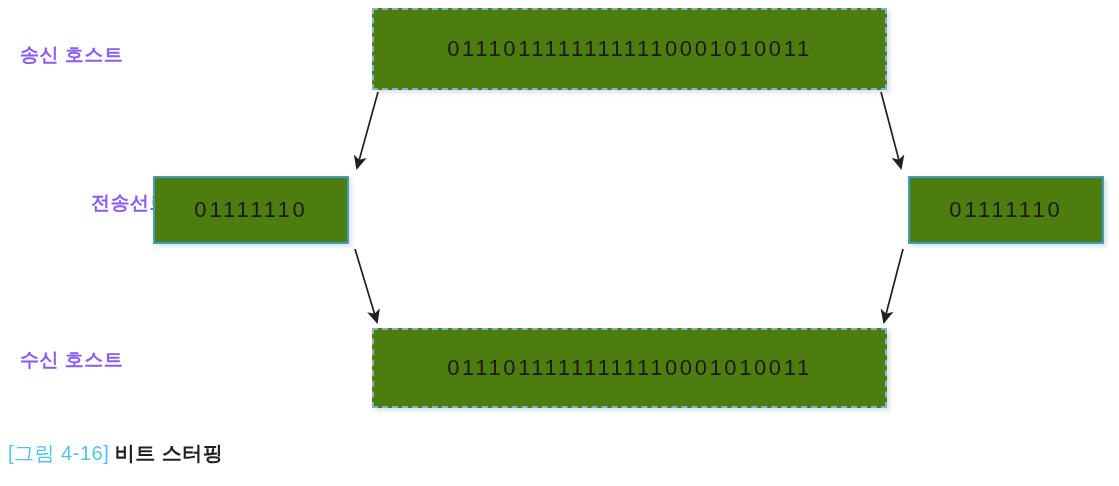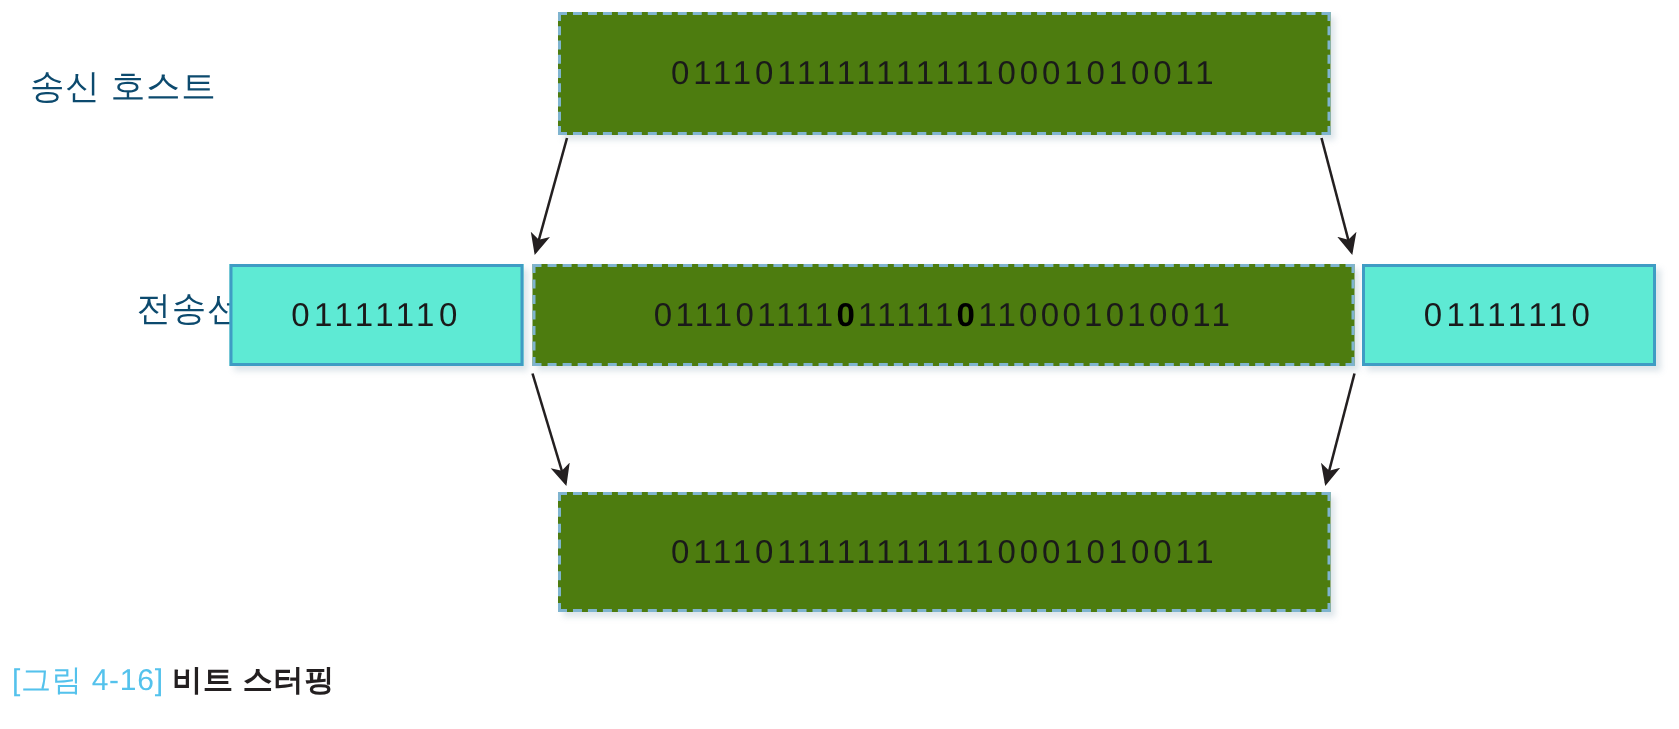--- a/index.html
+++ b/index.html
@@ -18,24 +18,25 @@
   .stage {
     position: absolute;
     left: 0; top: 0;
     width: 1119px;
     height: 486px;
   }
 
   
   .row-label {
     position: absolute;
-    font-size: 23px;
-    color: #0c4a6e;
+    font-size: 19px;
+    color: #8b5cf6;
     letter-spacing: 0.5px;
     white-space: nowrap;
+    font-weight: bold;
   }
   #label-send   { left: 20px;  top: 42px; }
   #label-line   { left: 54px;  top: 190px; margin-left: 37px; }
   #label-recv   { left: 20px;  top: 347px; }
 
   
   .frame-box {
     position: absolute;
     background: #4d7c0f;
     border: 2px dashed #7fb4cf;
@@ -70,21 +71,21 @@
   .stuffed {
     font-weight: bold;
     color: #000000;
   }
 
   
   .flag-box {
     position: absolute;
     top: 176px;
     height: 68px;
-    background: #5eead4;
+    background: #4d7c0f;
     border: 2px solid #3f9cc4;
     box-sizing: border-box;
     display: flex;
     align-items: center;
     justify-content: center;
     box-shadow: 3px 3px 4px rgba(120,150,170,0.25);
   }
   .flag-box .bits {
     font-size: 22px;
     color: #1a1a1a;
@@ -131,28 +132,26 @@
   <div class="frame-box" id="box-send">
     <span class="bits">01110111111111110001010011</span>
   </div>
 
   <div class="row-label" id="label-line">전송선로</div>
 
   <div class="flag-box" id="flag-left">
     <span class="bits">01111110</span>
   </div>
 
-  <div class="frame-box" id="box-line">
-    <span class="bits"><span>011101111</span><span class="stuffed">0</span><span>11111</span><span class="stuffed">0</span><span>110001010011</span></span>
-  </div>
 
   <div class="flag-box" id="flag-right">
     <span class="bits">01111110</span>
   </div>
 
+  <div class="row-label" id="label-recv">수신 호스트</div>
 
   <div class="frame-box" id="box-recv">
     <span class="bits">01110111111111110001010011</span>
   </div>
 
   <svg id="arrows" viewBox="0 0 1119 486">
     <defs>
       <marker id="ah" markerWidth="9" markerHeight="9" refX="7.2" refY="4.5" orient="auto" markerUnits="strokeWidth">
         <path d="M0,0.6 L8.4,4.5 L0,8.4 L2.2,4.5 Z" fill="#231f20"></path>
       </marker>

